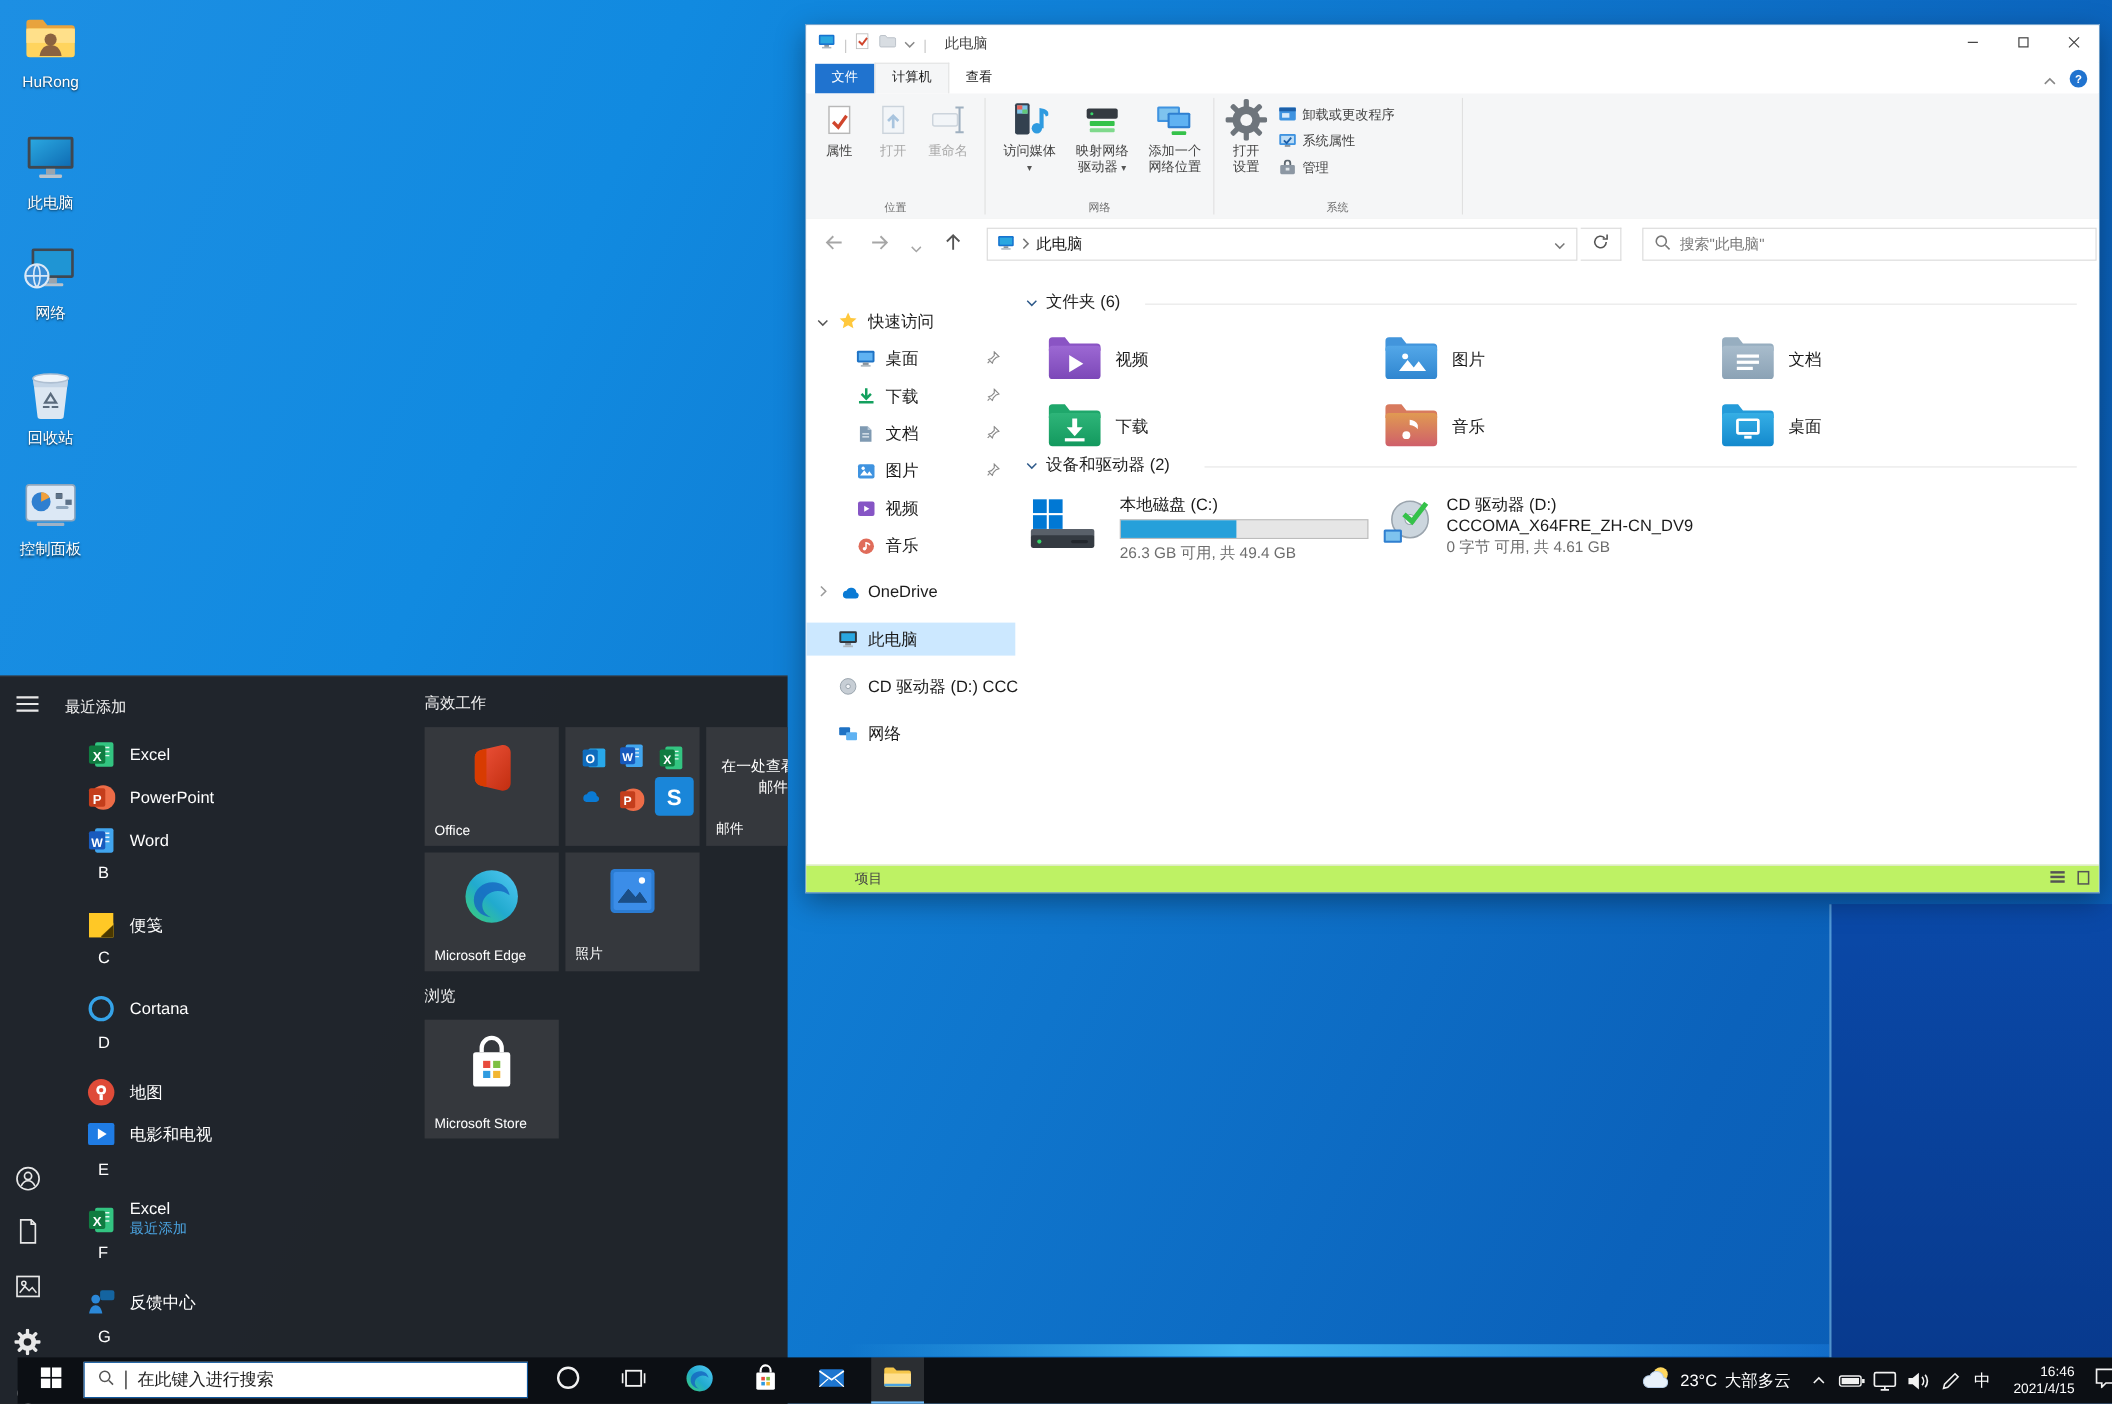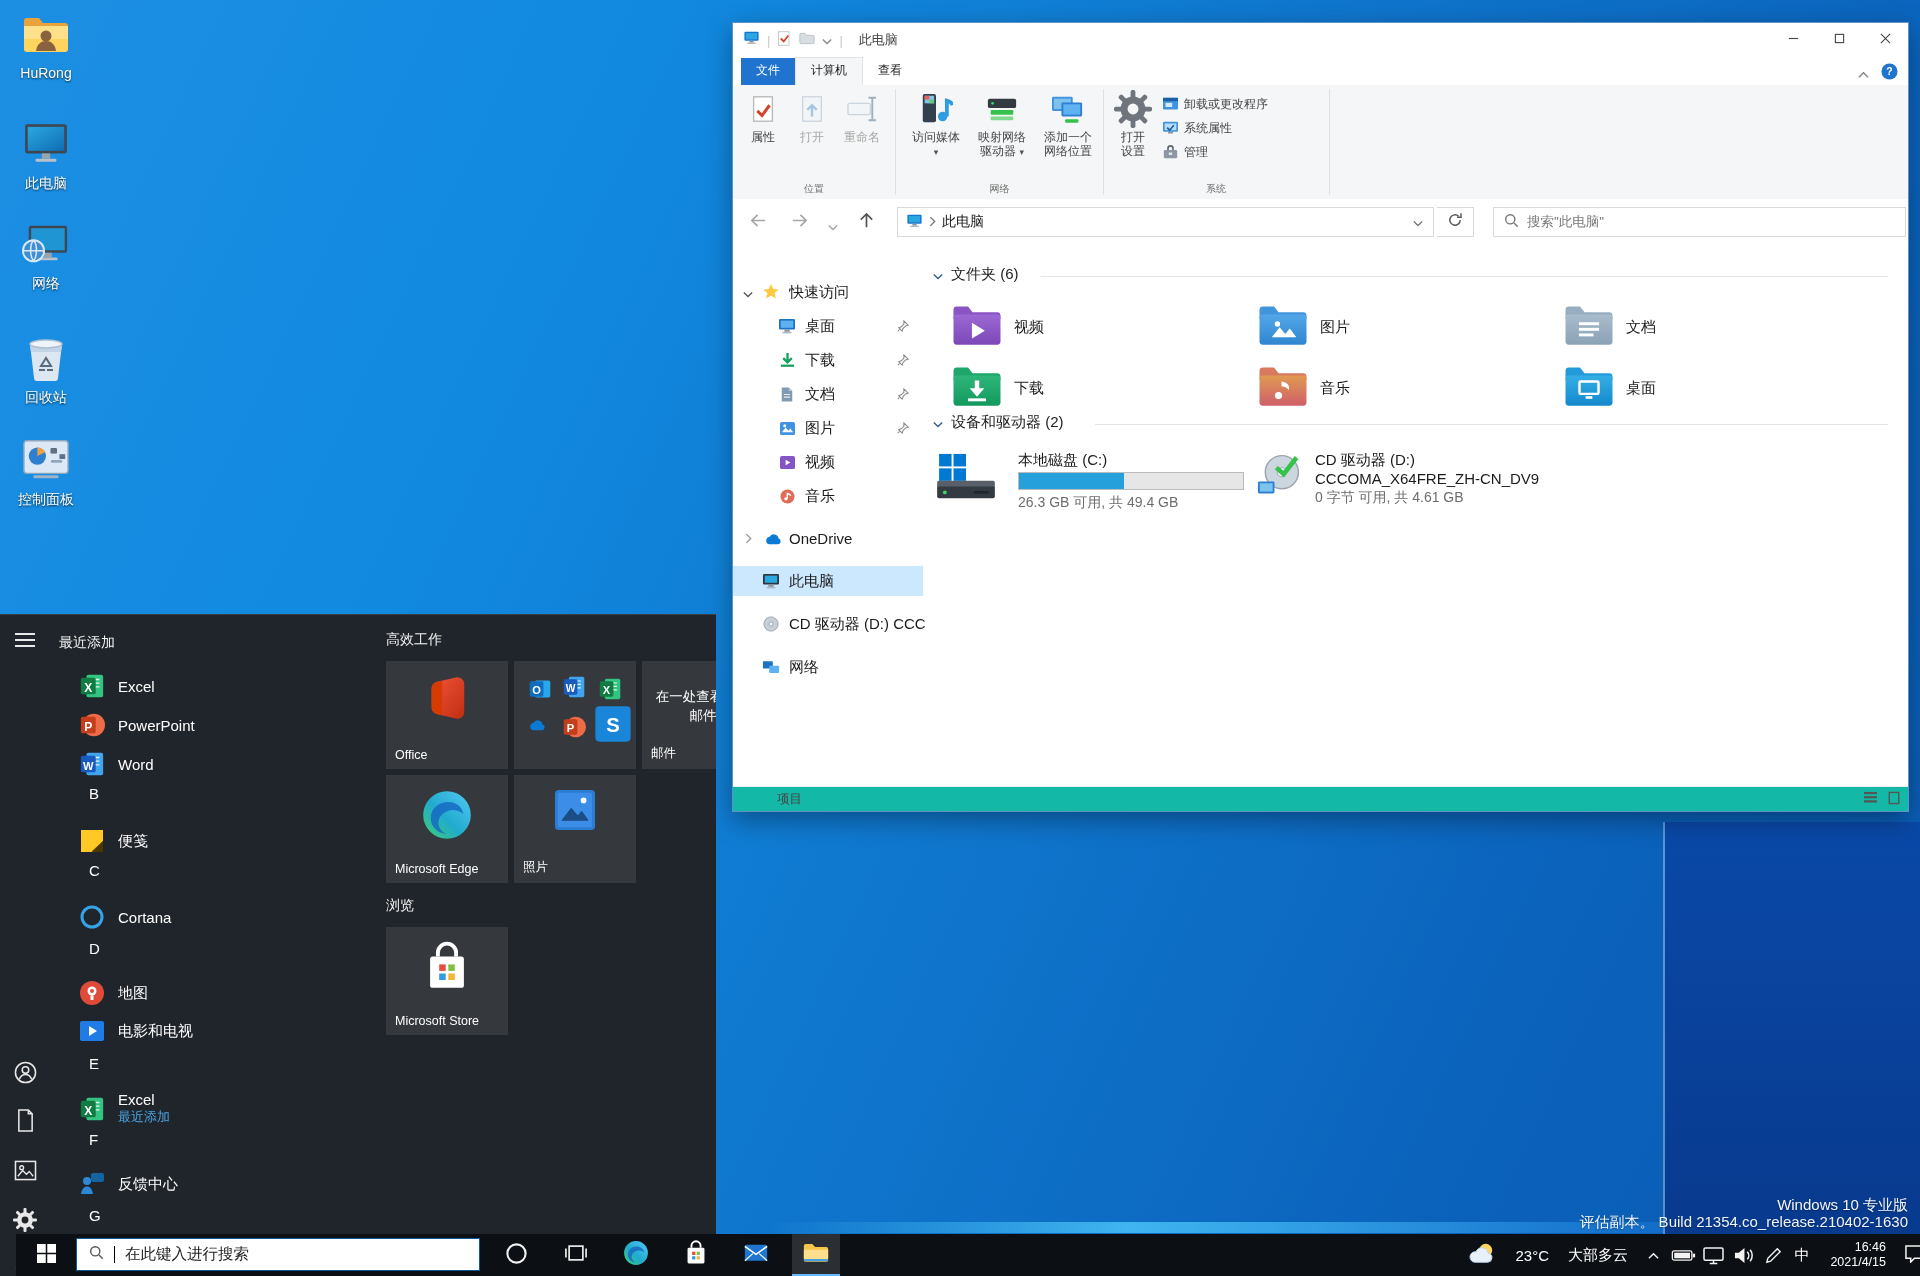--- a/index.html
+++ b/index.html
@@ -68,21 +68,21 @@
   .sect-head{position:absolute;display:flex;align-items:center;gap:8px;font-size:15px;color:#1f1f1f;}
   .sect-rule{position:absolute;height:1px;background:#e5e5e5;right:20px;}
   .fitem{position:absolute;width:290px;height:52px;}
   .fitem .fic{position:absolute;left:0;top:0;}
   .fitem .flab{position:absolute;left:64px;top:0;height:52px;display:flex;align-items:center;font-size:15px;color:#1b1b1b;}
   .drive{position:absolute;}
   .drive .dname{font-size:15px;color:#1b1b1b;line-height:19px;}
   .drive .dinfo{font-size:14px;color:#6d6d6d;line-height:19px;}
   .cbar{width:224px;height:16px;border:1px solid #bcbcbc;background:#e6e6e6;margin:3px 0 3px;}
   .cbar .fill{height:100%;background:#26a0da;}
-  #ex-status{position:absolute;left:0;right:0;bottom:0;height:24px;border-top:1px solid #ececec;background:#14b8a6;
+  #ex-status{position:absolute;left:0;right:0;bottom:0;height:24px;border-top:1px solid #ececec;background:#bef264;
     font-size:12.5px;color:#444;display:flex;align-items:center;}
   #status-views{position:absolute;right:8px;display:flex;gap:10px;align-items:center;}
   
   #startmenu{position:absolute;left:0;top:566px;width:716px;height:682px;background:rgba(33,35,39,.975);
     border-top:1px solid rgba(255,255,255,.12);color:#fff;overflow:hidden;z-index:50;margin-top:48px;}
   .rail-btn{position:absolute;left:10px;width:30px;height:30px;display:flex;align-items:center;justify-content:center;}
   .sm-header{position:absolute;left:59px;font-size:14px;color:#f2f2f2;}
   .sm-letter{position:absolute;left:89px;font-size:15px;color:#fff;}
   .sm-app{position:absolute;left:59px;width:320px;height:36px;}
   .sm-app .aic{position:absolute;left:19px;top:4px;width:28px;height:28px;display:flex;align-items:center;justify-content:center;}
@@ -97,21 +97,21 @@
   
   #taskbar{position:absolute;left:16px;bottom:0;width:1920px;height:42px;background:#0c0f14;z-index:100;display:flex;align-items:center;}
   #start-btn{position:absolute;left:0;top:0;width:60px;height:42px;display:flex;align-items:center;justify-content:center;}
   #tb-search{position:absolute;left:60px;top:4px;width:404px;height:33px;background:#fff;border:1px solid #10589e;
     box-sizing:border-box;display:flex;align-items:center;gap:10px;padding:0 12px;font-size:15.5px;color:#1f1f1f;}
   #tb-search .caret{width:1px;height:17px;background:#000;}
   .tb-btn{position:absolute;top:0;width:48px;height:42px;display:flex;align-items:center;justify-content:center;box-sizing:border-box;}
   .tb-btn.active{background:rgba(255,255,255,.13);border-bottom:2px solid #6ab8f7;}
   #tray{position:absolute;right:0;top:0;height:42px;display:flex;align-items:center;}
   .tray-item{height:42px;display:flex;align-items:center;justify-content:center;color:#fff;}
-  #tray-weather{gap:19px;padding:0 10px;font-size:15px;}
+  #tray-weather{gap:7px;padding:0 10px;font-size:15px;}
   #tray-clock{flex-direction:column;justify-content:center;align-items:flex-end;font-size:12.5px;line-height:15px;padding:0 6px;min-width:64px;}
   .tri{width:30px;}
   #tray-ime{font-size:15px;width:28px;}
 </style>
 </head>
 <body>
 
 <div id="desktop">
   <div id="wall-dark"></div>
   <div id="wall-strip"></div>
@@ -162,24 +162,20 @@
             <path d="M16 18L16 9A9 9 0 0124 14z" fill="#f0a03c"></path>
    <rect x="30" y="10" width="6" height="5" fill="#5d7m"></rect>
             <rect x="30" y="10" width="6" height="5" fill="#5d7289"></rect>
    <rect x="39" y="16" width="6" height="5" fill="#5d7289"></rect>
             <rect x="30" y="22" width="12" height="3" rx="1.5" fill="#8fa6bd"></rect>
    <rect x="12" y="38" width="26" height="3" rx="1" fill="#9fb2c6"></rect>
           </svg></span>
       <div class="dlabel">控制面板</div></div>
     </div>
 
-  <div id="watermark">
-    <div>Windows 10 专业版</div>
-    <div>评估副本。  Build 21354.co_release.210402-1630</div>
-  </div>
 
   <div id="explorer">
     <div id="ex-titlebar">
       <div class="qat">
         <span id="qat-pc"><svg xmlns="http://www.w3.org/2000/svg" viewBox="0 0 24 22" width="17" height="16">
               <rect x="2" y="2" width="20" height="13" rx="1.5" fill="#1773cf"></rect>
               <rect x="4" y="4" width="16" height="9" fill="#2aa7e0"></rect>
               <rect x="9" y="15" width="6" height="2.5" fill="#8a949d"></rect>
               <rect x="6" y="17.5" width="12" height="2" fill="#aeb8c0"></rect>
             </svg></span>

